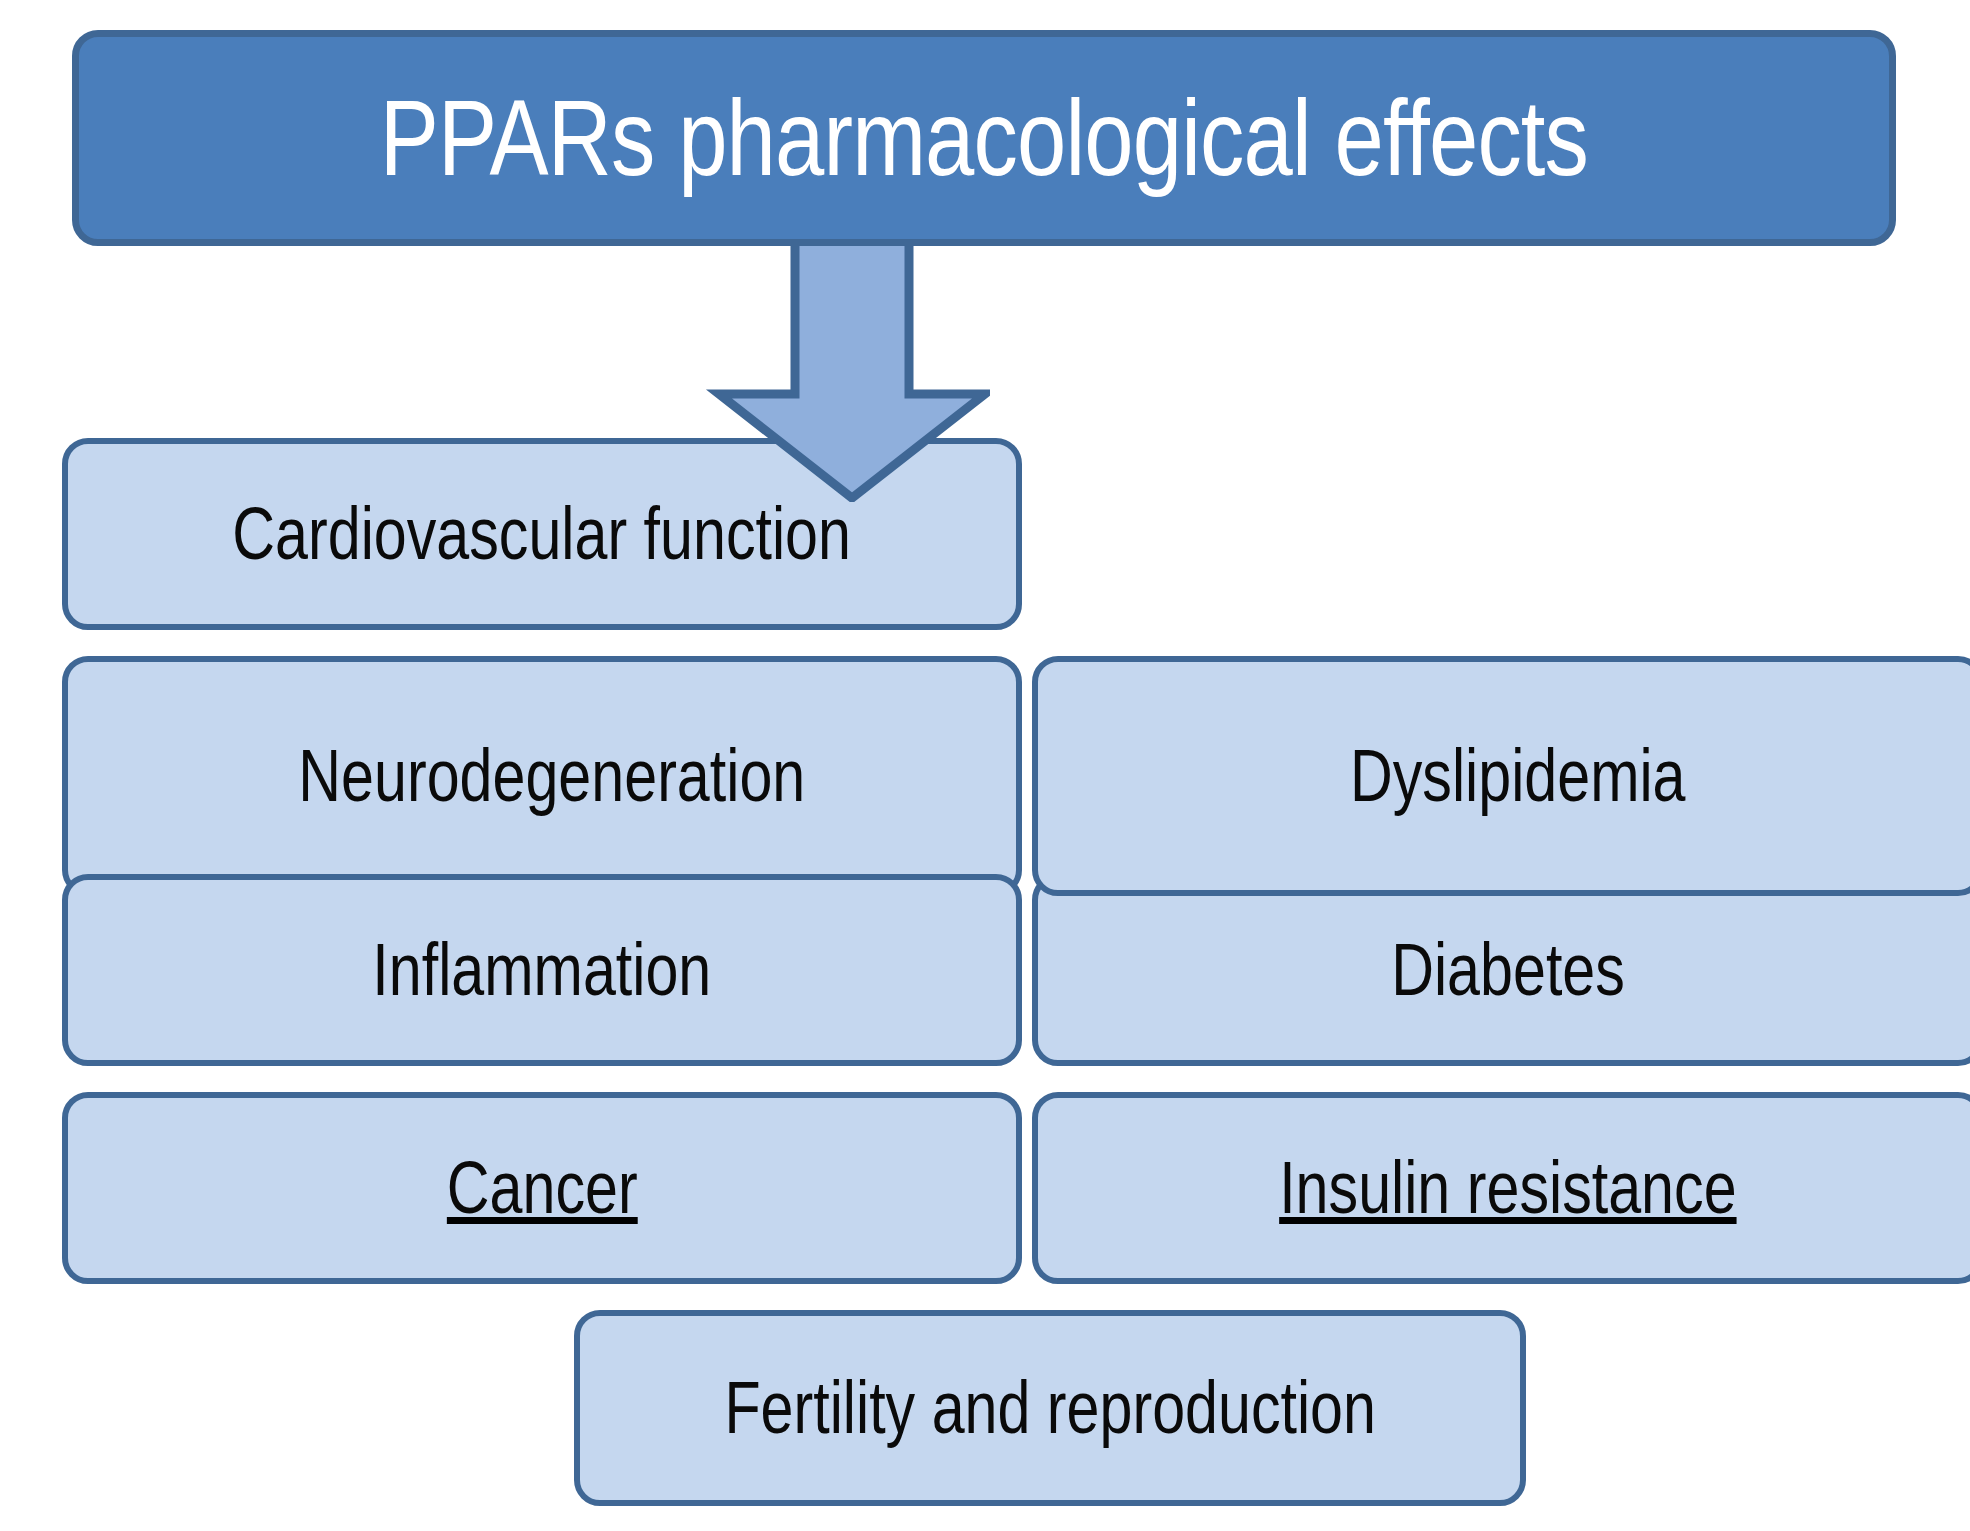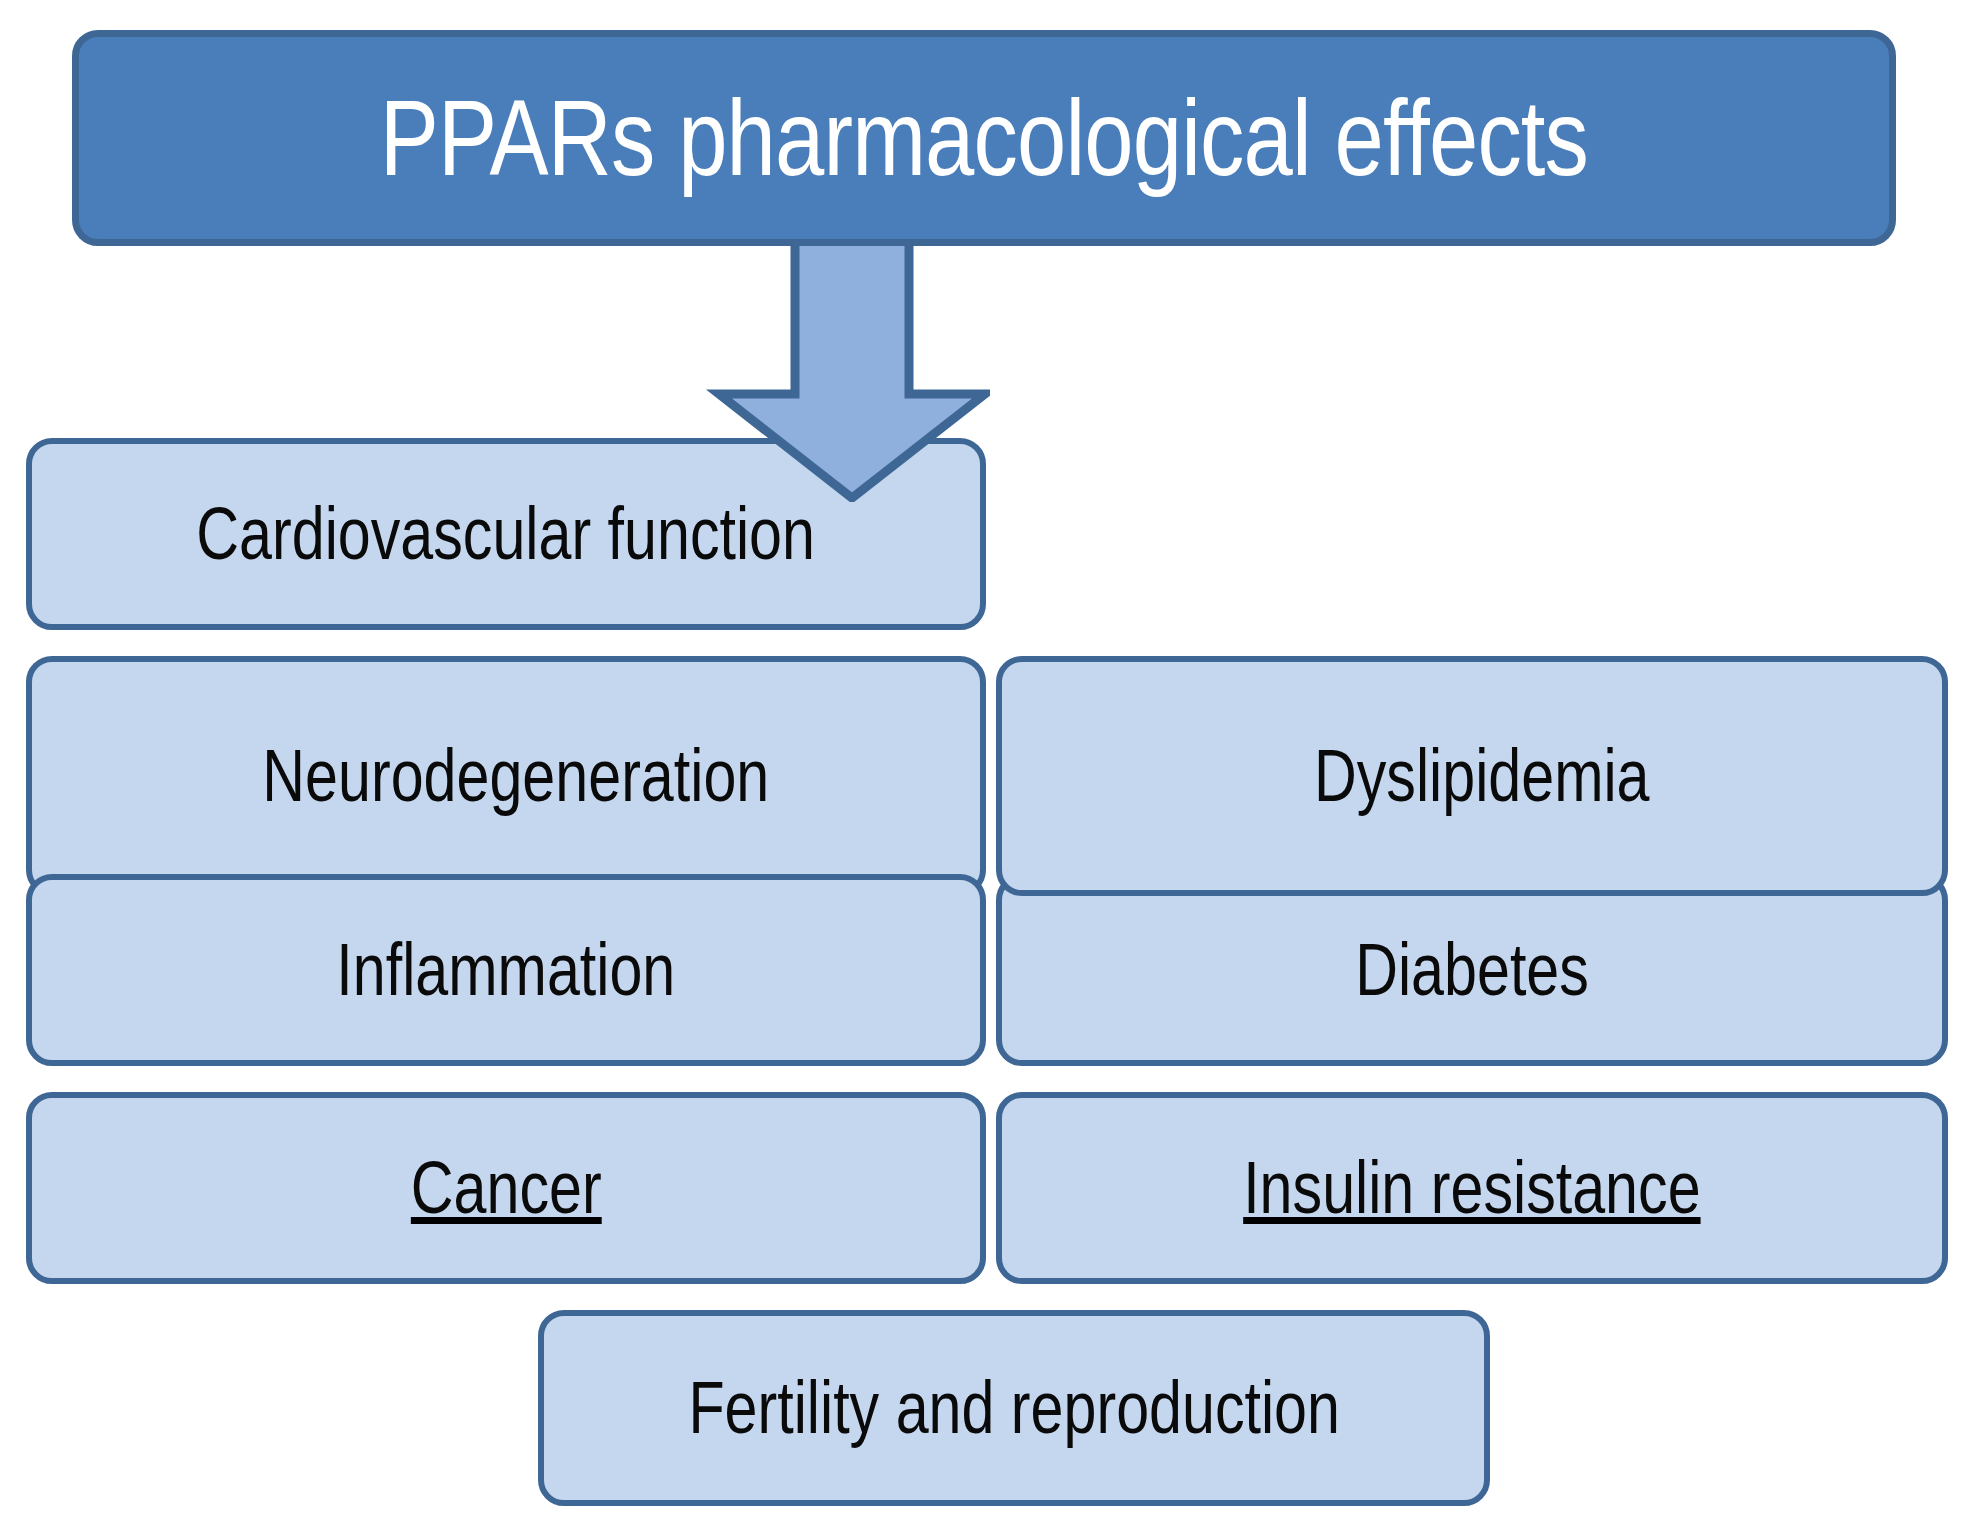--- a/index.html
+++ b/index.html
@@ -62,20 +62,21 @@
   .box {
     position: absolute;
     background: #C5D7EF;
     border: 6px solid #3F6795;
     border-radius: 26px;
     box-sizing: border-box;
     display: flex;
     align-items: center;
     justify-content: center;
     z-index: 1;
+    margin-left: 36px;
   }
   .box-label {
     color: #0A0A0A;
     font-size: 74px;
     line-height: 1;
     white-space: nowrap;
     transform: scaleX(0.80);
     transform-origin: center center;
     font-weight: 400;
   }

